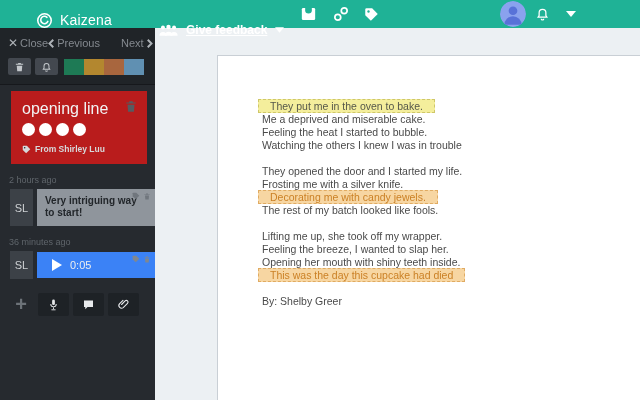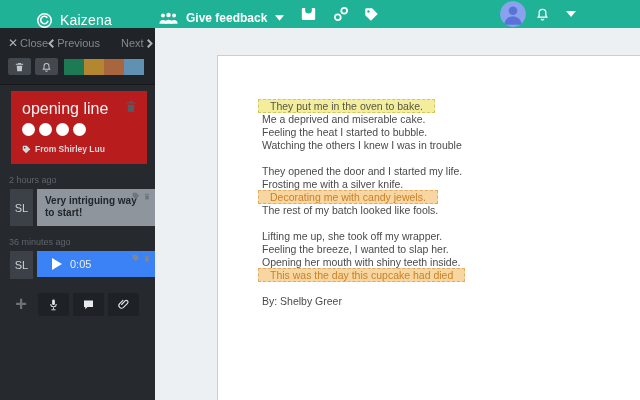--- a/index.html
+++ b/index.html
@@ -3,21 +3,21 @@
 <meta charset="utf-8">
 <style>
   * { margin:0; padding:0; box-sizing:border-box; }
   html,body { width:640px; height:400px; overflow:hidden; }
   body { font-family:"Liberation Sans","DejaVu Sans",sans-serif; background:#ecf0f3; }
 
   
   .hdr { position:relative; height:28px; background:#1fb296; color:#fff; z-index:5; }
   .hdr .brand { position:absolute; left:36px; top:0; height:40px; display:flex; align-items:center; gap:7px; }
   .hdr .brand-name { font-size:14px; letter-spacing:.2px; }
-  .fb-group { position:absolute; left:159px; top:0; height:36px; display:flex; align-items:center; gap:8px; cursor:pointer; }
+  .fb-group { position:absolute; left:159px; top:12px; height:36px; display:flex; align-items:center; gap:8px; cursor:pointer;text-decoration:underline; }
   .fb-label { font-size:12px; font-weight:bold; }
   .hdr-ico { position:absolute; top:0; height:28px; display:flex; align-items:center; cursor:pointer; }
   .ico-inbox { left:300px; } .ico-link { left:333px; } .ico-tag { left:364px; }
   .avatar { position:absolute; left:500px; top:1px; width:26px; height:26px; border-radius:50%; overflow:hidden; cursor:pointer; }
   .ico-bell-h { left:535px; } .ico-caret-h { left:566px; }
 
   
   .app { display:flex; height:372px; }
 
   
@@ -37,21 +37,21 @@
   .sw-rust { background:#a8663e; } .sw-blue { background:#6090b2; }
 
   .card { margin:6px 8px 0 11px; background:#b91c1c; padding:9px 10px 10px 11px; position:relative; }
   .card-title { color:#f2f3f4; font-size:16px; }
   .card-trash { position:absolute; top:8px; right:9px; color:#565b61; cursor:pointer; }
   .dots { display:flex; gap:4px; margin-top:5px; }
   .dot { width:13px; height:13px; border-radius:50%; background:#fff; }
   .card-from { display:flex; align-items:center; gap:4px; margin-top:8px; color:#d6d9db; font-size:8.5px; font-weight:bold; }
 
   .tstamp { margin:11px 0 4px 9px; font-size:9px; color:#5f656b; }
-  .comment-row { display:flex; align-items:flex-start; margin-left:10px; }
+  .comment-row { display:flex; align-items:center; margin-left:10px; }
   .sl-box { width:23px; min-height:28px; background:#3c4147; color:#ced1d4; font-size:11px; display:flex; align-items:center; justify-content:center; flex:none; align-self:stretch; }
   .bubble { position:relative; margin-left:4px; flex:1; }
   .bubble-text { background:#8f959c; color:#22262a; font-size:10px; line-height:12px; padding:6px 8px 7px 8px; font-weight:bold; }
   .bubble-audio { background:#3b82f6; color:#eceeef; height:26px; display:flex; align-items:center; padding:0 15px; gap:8px; font-size:11px; }
   .mini-icons { position:absolute; top:3px; right:4px; display:flex; gap:3px; }
   .mini-icons .mi { cursor:pointer; }
   .mi-on-light { color:#70767d; } .mi-on-dark { color:#81878e; }
   .play-btn { display:flex; align-items:center; cursor:pointer; }
 
   .add-toolbar { display:flex; align-items:center; margin:14px 0 0 10px; gap:4px; }

